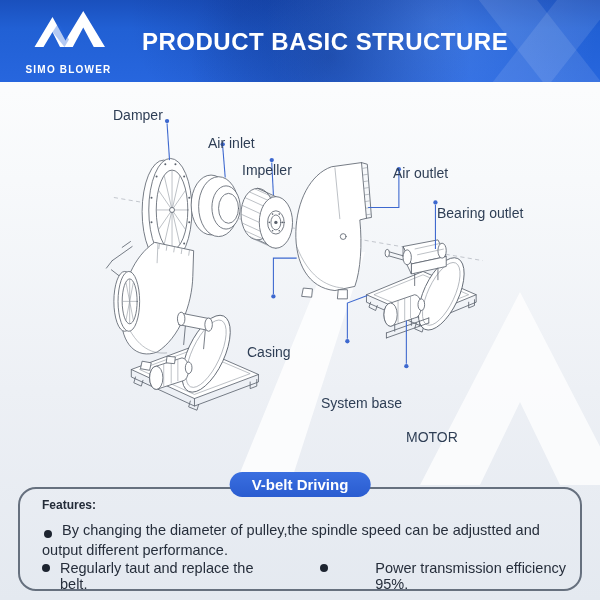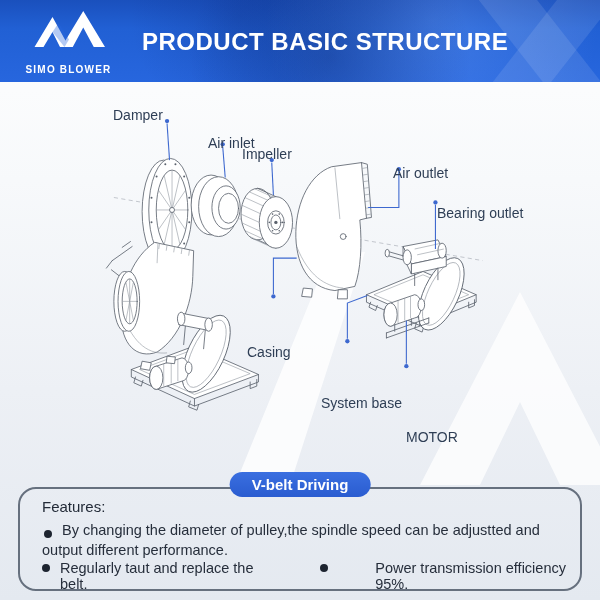--- a/index.html
+++ b/index.html
@@ -31,21 +31,21 @@
   .t{fill:none;stroke:#8d939c;stroke-width:.7;}
   .ld{stroke:#3d68cf;stroke-width:1.3;fill:none;}
   .dot{fill:#3d68cf;}
   .dash{stroke:#a9aeb6;stroke-width:.8;stroke-dasharray:5 4;fill:none;}
   
   .features-box{position:absolute;left:18px;top:487px;width:560px;height:100px;
           border:2px solid #66707e;border-radius:18px;}
   .vbelt-badge{position:absolute;left:50%;top:472px;transform:translateX(-50%);
           background:linear-gradient(180deg,#3a6fe0,#2a5cd0);color:#ffffff;font-weight:bold;
           font-size:15px;padding:4px 22px;border-radius:999px;white-space:nowrap;z-index:3;}
-  .features-heading{position:absolute;left:22px;top:9px;font-size:15px;font-weight:normal;color:#232b38;}
+  .features-heading{position:absolute;left:22px;top:9px;font-size:12px;font-weight:bold;color:#232b38;}
   .fbullet{display:inline-block;width:8px;height:8px;border-radius:50%;background:#1d2430;
           margin-right:10px;flex:0 0 8px;position:relative;top:3px;}
   .fline1{position:absolute;left:22px;top:31px;width:528px;font-size:14.5px;color:#262e3b;line-height:1.38;}
   .fline1 .fbullet{margin-left:2px;}
   .frow2{position:absolute;left:22px;top:71px;width:530px;font-size:14.5px;color:#262e3b;display:flex;}
   .fitem{display:flex;align-items:flex-start;}
   .fitem .fbullet{top:4px;}
   .fitem2{margin-left:62px;gap:37px;}
 </style>
 </head>
@@ -258,21 +258,21 @@
           <polyline class="ld" points="268,337 268,294 296,294"></polyline>
         <circle class="dot" cx="357" cy="394" r="2.6"></circle>
           <polyline class="ld" points="357,391 357,348 381,339"></polyline>
         <circle class="dot" cx="428" cy="424" r="2.6"></circle>
           <line class="ld" x1="428" y1="421" x2="428" y2="369"></line>
       </g>
     </svg>
 
     <div class="plabel" style="left:113px;top:25px;">Damper</div>
     <div class="plabel" style="left:184px;top:53px;margin-left:24px;">Air inlet</div>
-    <div class="plabel" style="left:242px;top:64px;">Impeller</div>
+    <div class="plabel" style="left:242px;top:80px;">Impeller</div>
     <div class="plabel" style="left:393px;top:83px;">Air outlet</div>
     <div class="plabel" style="left:437px;top:123px;">Bearing outlet</div>
     <div class="plabel" style="left:247px;top:262px;">Casing</div>
     <div class="plabel" style="left:321px;top:313px;">System base</div>
     <div class="plabel" style="left:406px;top:347px;">MOTOR</div>
   </div>
 
   <div class="vbelt-badge">V-belt Driving</div>
 
   <div class="features-box">

